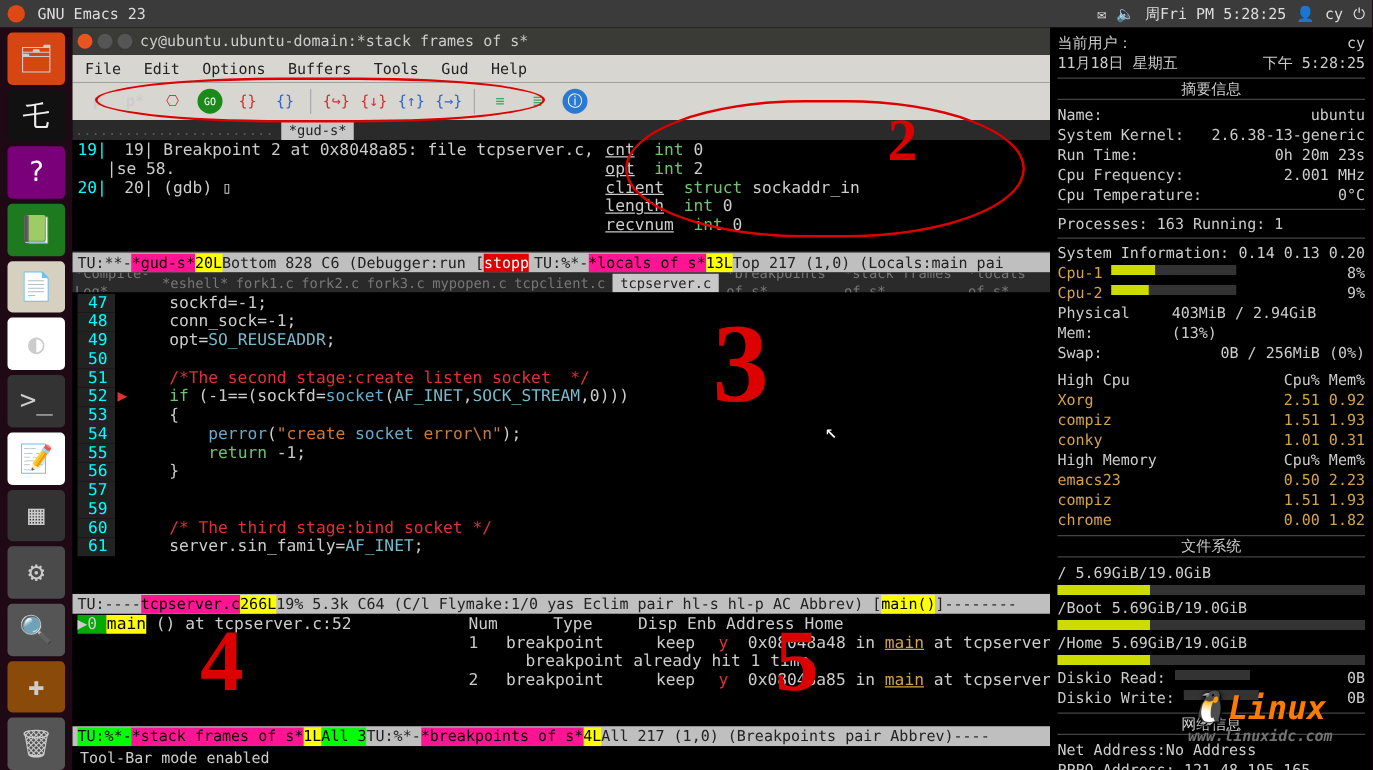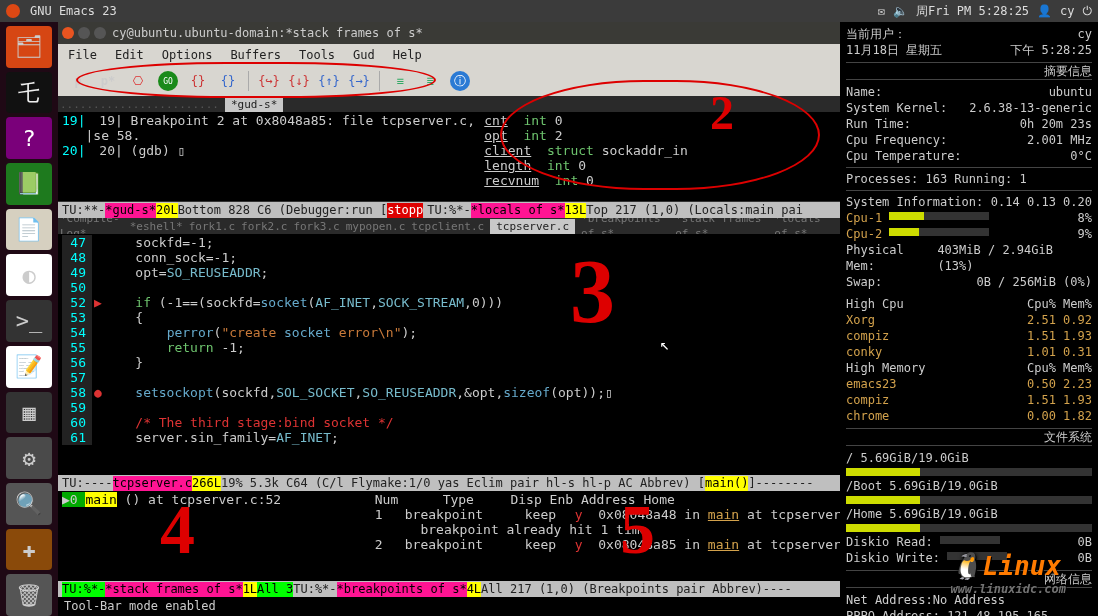--- a/index.html
+++ b/index.html
@@ -47,21 +47,21 @@
 .tab-act { background:#c8c8c8; color:#222; padding:0 6px;}
 .code { background:#000; }
 .lineno { color:#00ffff; background:#222; display:inline-block; width:30px; text-align:right; padding-right:6px;}
 .fringe { display:inline-block; width:12px; color:#d33; text-align:center;}
 .code-row { white-space:pre; height:15px; }
 .kw-type { color:#6ec46e; } .kw-comment { color:#d33; } .kw-str { color:#c97a3a; } .kw-func { color:#6ac; } .kw-const { color:#7bc; }
 .minibuf { flex:0 0 18px; background:#000; color:#ccc; padding:2px 6px; font-size:12px;}
 
 .conky { flex:1; background:#000; padding:4px 6px; font-size:12px; color:#ccc; line-height:16px;}
 .ck-row { display:flex; justify-content:space-between; }
-.ck-h { text-align:right; border:1px solid #444; border-left:0; border-right:0; margin:4px 0;}
+.ck-h { text-align:center; border:1px solid #444; border-left:0; border-right:0; margin:4px 0;}
 .ck-bar { height:8px; background:#333; position:relative; margin:2px 0;}
 .ck-bar i { position:absolute; top:0; left:0; height:100%; background:#cddc00; }
 .ck-or { color:#d3a24c; }
 
 .annot { position:absolute; pointer-events:none; font-family: "Comic Sans MS", cursive; font-size:48px; color:#d00; font-weight:bold;}
 .annot-circle { position:absolute; pointer-events:none; border:2px solid #d00; border-radius:50%/60%;}
 .hl-pink { background:#ff1493; color:#000;}
 .hl-yel { background:#ffff00; color:#000;}
 .hl-grn  { background:#0f0; color:#000;}
 </style>
@@ -208,27 +208,27 @@
           <span>*breakpoints of s*</span>
           <span>*stack frames of s*</span>
           <span>*locals of s*</span>
         </div>
 
       <div class="pane code" style="flex:1;" id="src-pane">
           <div class="code-row"><span class="lineno">47</span><span class="fringe"> </span>    sockfd=-1;</div>
           <div class="code-row"><span class="lineno">48</span><span class="fringe"> </span>    conn_sock=-1;</div>
           <div class="code-row"><span class="lineno">49</span><span class="fringe"> </span>    opt=<span class="kw-const">SO_REUSEADDR</span>;</div>
           <div class="code-row"><span class="lineno">50</span><span class="fringe"> </span></div>
+          <div class="code-row"><span class="lineno">51</span><span class="fringe"> </span><span class="kw-comment">    /*The second stage:create listen socket  */</span></div>
           <div class="code-row"><span class="lineno">52</span><span class="fringe">▶</span>    <span class="kw-type">if</span> (-1==(sockfd=<span class="kw-func">socket</span>(<span class="kw-const">AF_INET</span>,<span class="kw-const">SOCK_STREAM</span>,0)))</div>
           <div class="code-row"><span class="lineno">53</span><span class="fringe"> </span>    {</div>
           <div class="code-row"><span class="lineno">54</span><span class="fringe"> </span>        <span class="kw-func">perror</span>(<span class="kw-str">"create <span class="kw-func">socket</span> error\n"</span>);</div>
           <div class="code-row"><span class="lineno">55</span><span class="fringe"> </span>        <span class="kw-type">return</span> -1;</div>
           <div class="code-row"><span class="lineno">56</span><span class="fringe"> </span>    }</div>
           <div class="code-row"><span class="lineno">57</span><span class="fringe"> </span></div>
-          <div class="code-row"><span class="lineno">58</span><span class="fringe">●</span>    <span class="kw-func">setsockopt</span>(sockfd,<span class="kw-const">SOL_SOCKET</span>,<span class="kw-const">SO_REUSEADDR</span>,&amp;opt,<span class="kw-func">sizeof</span>(opt));▯</div>
           <div class="code-row"><span class="lineno">59</span><span class="fringe"> </span></div>
           <div class="code-row"><span class="lineno">60</span><span class="fringe"> </span><span class="kw-comment">    /* The third stage:bind socket */</span></div>
           <div class="code-row"><span class="lineno">61</span><span class="fringe"> </span>    server.sin_family=<span class="kw-const">AF_INET</span>;</div>
         </div>
 
       <div class="modeline">
         <span>TU:---- </span>
           <span class="hl-pink">tcpserver.c</span>
           <span class="hl-yel"> 266L </span>
           <span>19% 5.3k C64 (C/l Flymake:1/0 yas Eclim pair hl-s hl-p AC Abbrev) [</span>

